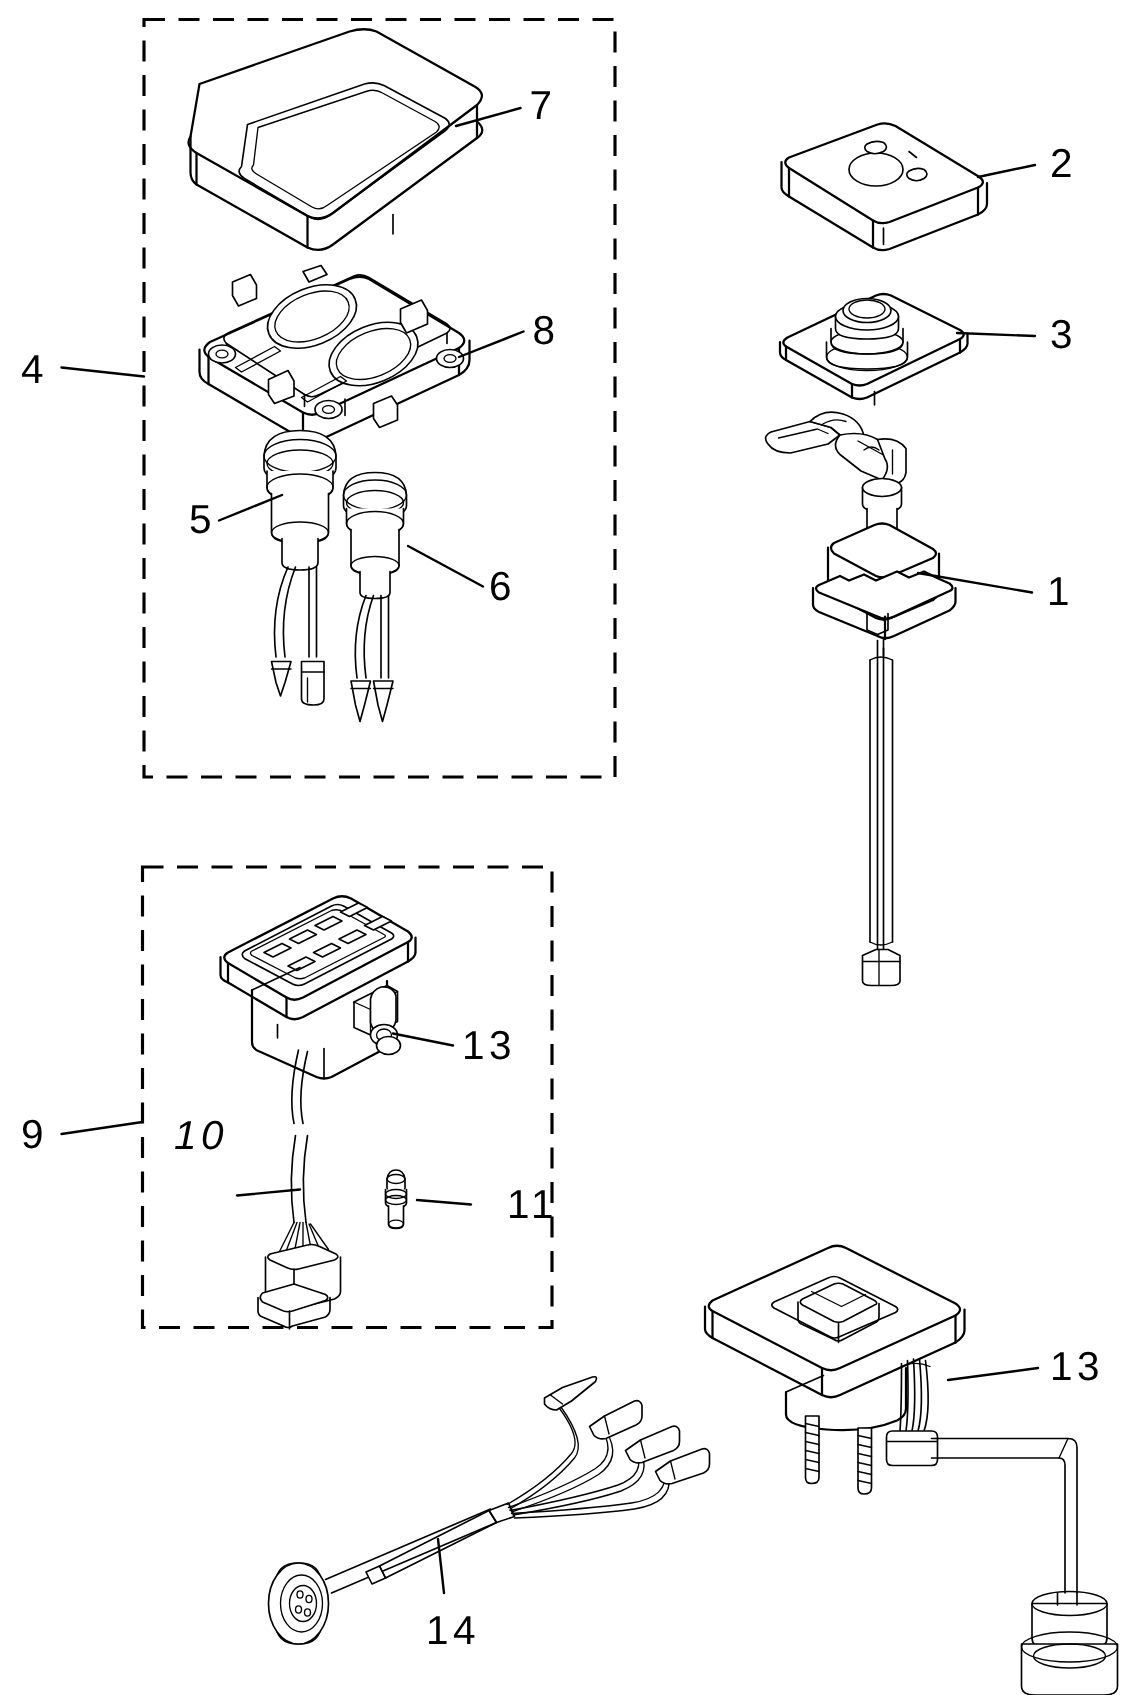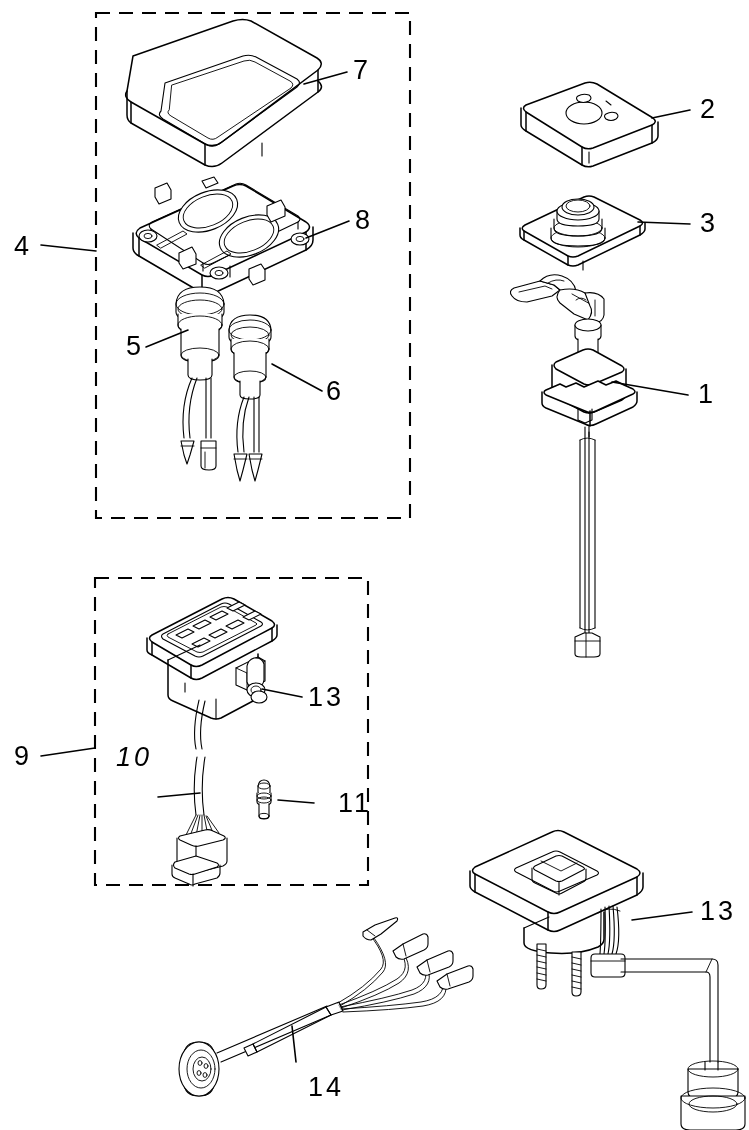--- a/index.html
+++ b/index.html
@@ -435,15 +435,15 @@
   <div class="callout" style="left:14px;  top:233px;">4</div>
   <div class="callout" style="left:126px; top:333px;">5</div>
   <div class="callout" style="left:326px; top:378px;">6</div>
   <div class="callout" style="left:353px; top:57px;">7</div>
   <div class="callout" style="left:355px; top:207px;">8</div>
   <div class="callout" style="left:14px;  top:743px;">9</div>
   <div class="callout" style="left:116px; top:744px;font-style:italic;">10</div>
   <div class="callout" style="left:318px; top:790px;margin-left:20px;">11</div>
   <div class="callout" style="left:308px; top:684px;">13</div>
   <div class="callout" style="left:700px; top:898px;">13</div>
-  <div class="callout" style="left:284px; top:1074px;margin-left:24px;">14</div>
+  <div class="callout" style="left:284px; top:1074px;">14</div>
 
 </div>
 
 </body></html>

